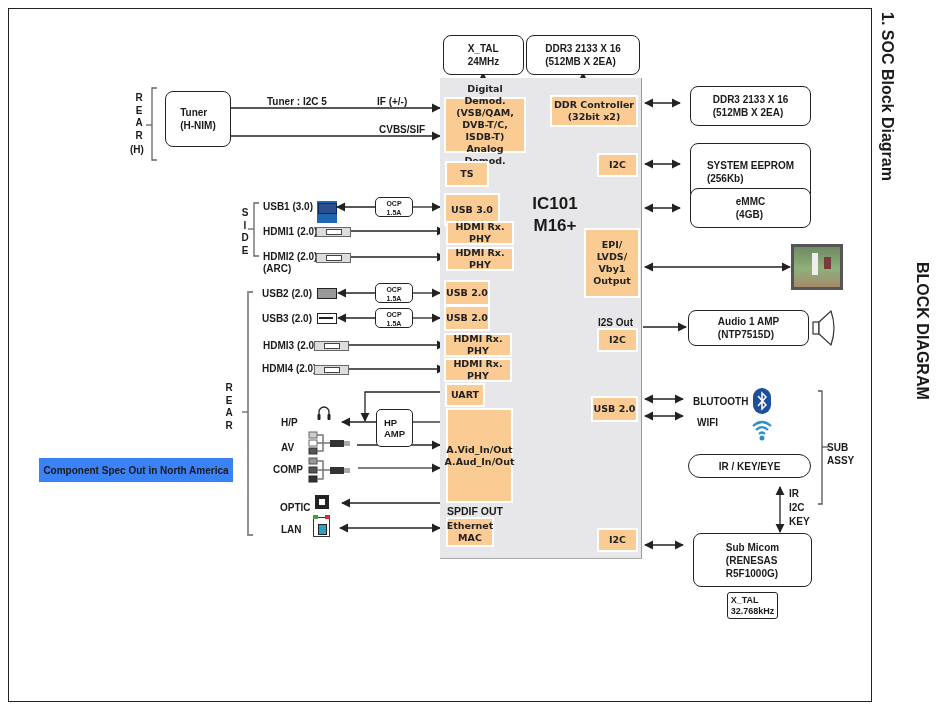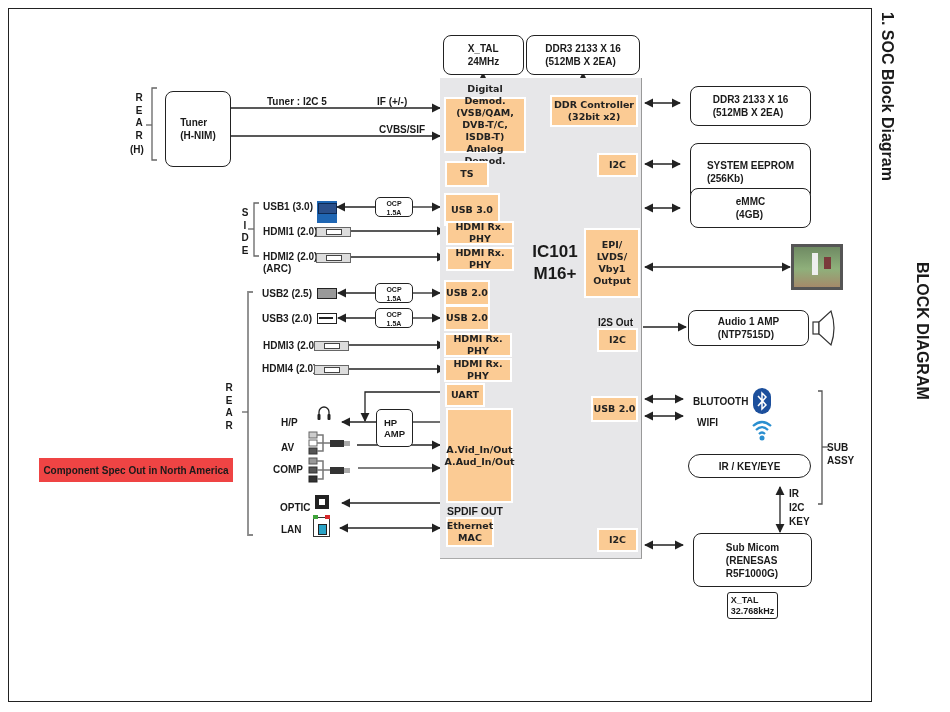--- a/index.html
+++ b/index.html
@@ -12,26 +12,26 @@
   .rbox { position:absolute; border:1.2px solid #222; border-radius:8px; background:#fff;
           display:flex; align-items:center; justify-content:center; text-align:left;
           font-size:10px; font-weight:bold; line-height:13px; box-sizing:border-box; white-space:pre-line; }
   .chip { position:absolute; left:440px; top:78px; width:202px; height:481px; background:#e7e7e9;
           border-right:1.5px solid #999; border-bottom:1.5px solid #aaa; box-sizing:border-box; }
   .ob { position:absolute; background:#fbcb94; border:2px solid #fff; box-sizing:border-box;
         display:flex; align-items:center; justify-content:center; text-align:center;
         font-family:"DejaVu Sans", sans-serif; font-size:9.5px; font-weight:bold; line-height:12px;
         color:#222; white-space:pre-line; }
   .chip-name { position:absolute; left:525px; top:193px; font-size:17px; font-weight:bold;
-               line-height:22px; text-align:center; width:60px; white-space:pre-line;margin-top:48px; }
+               line-height:22px; text-align:center; width:60px; white-space:pre-line; }
   .ocp { position:absolute; border:1.2px solid #222; border-radius:5px; background:#fff;
          font-size:7px; font-weight:bold; text-align:center; line-height:9px;
          width:38px; height:20px; box-sizing:border-box; padding-top:1px; white-space:pre-line; }
   .title-v { position:absolute; font-weight:bold; writing-mode:vertical-rl; white-space:nowrap; }
-  .note { position:absolute; left:39px; top:458px; width:194px; height:24px; background:#ef4444;
+  .note { position:absolute; left:39px; top:458px; width:194px; height:24px; background:#3b82f6;
           font-size:10px; font-weight:bold; display:flex; align-items:center; justify-content:center; }
   svg.wires { position:absolute; left:0; top:0; }
   .icon { position:absolute; }
 </style>
 </head>
 <body>
 
 <div class="frame"></div>
 
 <div class="title-v" style="left:878px;top:12px;font-size:16px;">1. SOC Block Diagram</div>
@@ -94,21 +94,21 @@
     <line x1="645" y1="545" x2="683" y2="545" marker-start="url(#ah)" marker-end="url(#ah)"></line>
     <line x1="780" y1="487" x2="780" y2="532" marker-start="url(#ah)" marker-end="url(#ah)"></line>
 
     <path d="M818,391 L822,391 L822,504 L818,504" stroke="#555"></path>
     <line x1="822" y1="447" x2="828" y2="447" stroke="#555"></line>
   </g>
 </svg>
 
 <div class="vtext" style="left:132px;top:92px;">R<br>E<br>A<br>R</div>
 <div class="lbl" style="left:130px;top:144px;">(H)</div>
-<div class="rbox" style="left:165px;top:91px;width:66px;height:76px;">Tuner
+<div class="rbox" style="left:165px;top:91px;width:66px;height:56px;">Tuner
 (H-NIM)</div>
 <div class="lbl" style="left:267px;top:96px;">Tuner : I2C 5</div>
 <div class="lbl" style="left:377px;top:96px;">IF (+/-)</div>
 <div class="lbl" style="left:379px;top:124px;">CVBS/SIF</div>
 
 <div class="rbox" style="left:443px;top:35px;width:81px;height:40px;">X_TAL
 24MHz</div>
 <div class="rbox" style="left:526px;top:35px;width:114px;height:40px;">DDR3 2133 X 16
 (512MB X 2EA)</div>
 
@@ -157,21 +157,21 @@
   <div style="position:absolute;left:1px;top:2px;width:17px;height:9px;background:#2a4f8a;border:1px solid #0c2a55;"></div>
 </div>
 <div class="icon" style="left:316px;top:227px;width:33px;height:8px;background:#ddd;border:1px solid #666;">
   <div style="position:absolute;left:9px;top:1px;width:14px;height:4px;border:1px solid #444;background:#fff;"></div>
 </div>
 <div class="icon" style="left:316px;top:253px;width:33px;height:8px;background:#ddd;border:1px solid #666;">
   <div style="position:absolute;left:9px;top:1px;width:14px;height:4px;border:1px solid #444;background:#fff;"></div>
 </div>
 
 <div class="vtext" style="left:222px;top:382px;">R<br>E<br>A<br>R</div>
-<div class="lbl" style="left:262px;top:288px;">USB2 (2.5)</div>
+<div class="lbl" style="left:262px;top:288px;">USB2 (2.0)</div>
 <div class="lbl" style="left:262px;top:313px;">USB3 (2.0)</div>
 <div class="lbl" style="left:263px;top:340px;">HDMI3 (2.0)</div>
 <div class="lbl" style="left:262px;top:363px;">HDMI4 (2.0)</div>
 <div class="lbl" style="left:281px;top:417px;">H/P</div>
 <div class="lbl" style="left:281px;top:442px;">AV</div>
 <div class="lbl" style="left:273px;top:464px;">COMP</div>
 <div class="lbl" style="left:280px;top:502px;">OPTIC</div>
 <div class="lbl" style="left:281px;top:524px;">LAN</div>
 <div class="ocp" style="left:375px;top:283px;">OCP
 1.5A</div>

